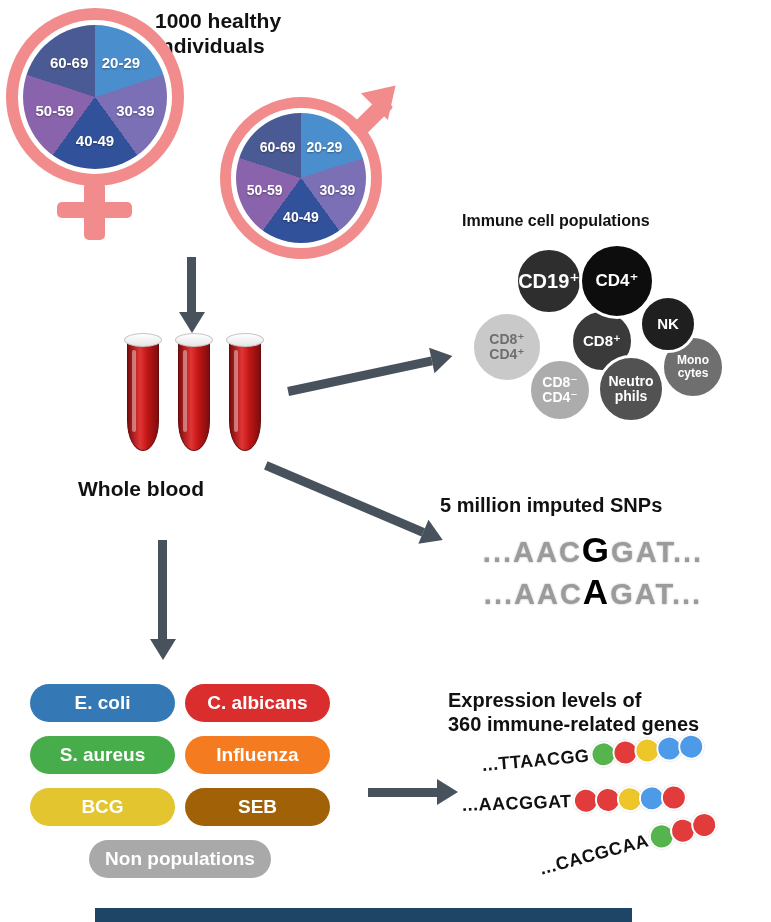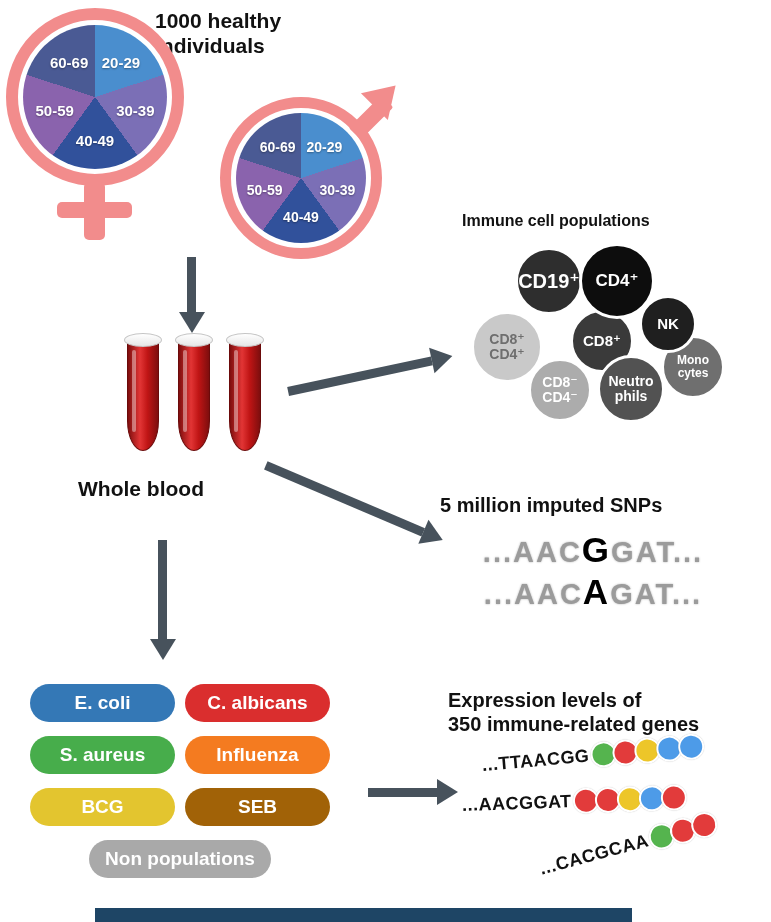--- a/index.html
+++ b/index.html
@@ -208,21 +208,21 @@
     <div class="pill" style="background: #a16207;">SEB</div>
     <div class="pill pill-last" style="background: rgb(169, 169, 169);">Non populations</div>
   </div>
 
   <div class="arrow" style="left:368px;top:779px;width:90px;">
     <div class="arrow-shaft" style="background: rgb(71, 82, 92);"></div>
     <div class="arrow-head" style="border-left-color: rgb(71, 82, 92);"></div>
   </div>
 
   <div class="h-title expr-title pre">Expression levels of
-350 immune-related genes</div>
+360 immune-related genes</div>
 
   <div class="seq seq-1">
     <span class="seq-text">...TTAACGG</span>
     <span class="beads">
         <span class="bead" style="background: rgb(85, 180, 78);"></span>
         <span class="bead" style="background: rgb(226, 59, 59);"></span>
         <span class="bead" style="background: rgb(237, 198, 41);"></span>
         <span class="bead" style="background: rgb(77, 155, 232);"></span>
         <span class="bead" style="background: rgb(77, 155, 232);"></span>
       </span>

